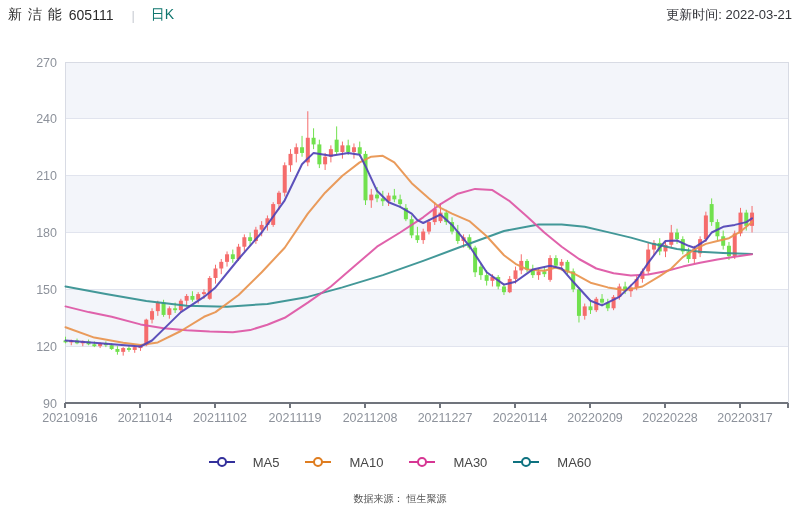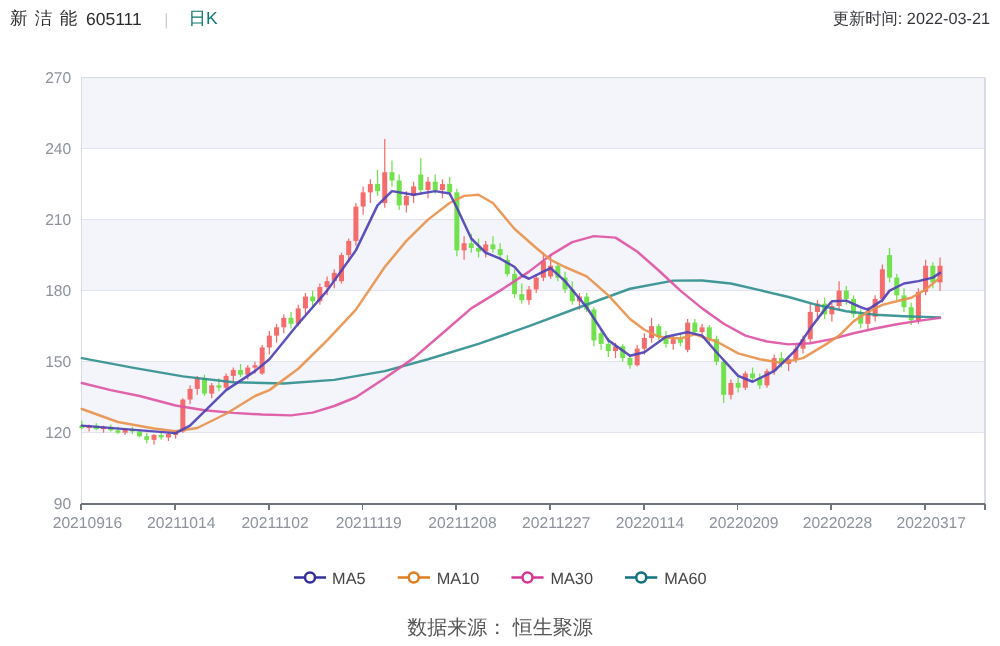--- a/index.html
+++ b/index.html
@@ -8,24 +8,24 @@
   .hdr{position:absolute;top:6px;left:0;width:100%;height:24px;}
   .hdr-left{position:absolute;left:8px;top:0;font-size:14px;color:#2b2b2b;display:flex;align-items:center;}
   .stock-name{letter-spacing:1px;}
   .stock-code{margin-left:6px;text-align:center;}
   .hdr-sep{color:#c9ccd3;margin:0 16px 0 18px;font-size:13px;}
   .period{color:#0f766e;}
   .hdr-right{position:absolute;right:8px;top:0;font-size:13px;color:#33343a;}
   #kchart{position:absolute;top:40px;left:0;}
   .legend{position:absolute;top:452px;left:0;width:100%;display:flex;justify-content:center;
           align-items:center;gap:26px;height:20px;}
-  .legend-item{display:flex;align-items:center;gap:5px;cursor:pointer;}
+  .legend-item{display:flex;align-items:center;gap:18px;cursor:pointer;}
   .lg-label{font-size:13px;color:#464646;}
   .footer{position:absolute;top:492px;left:0;width:100%;text-align:center;
-          font-size:16px;color:#555;}
+          font-size:10px;color:#555;}
 </style>
 </head>
 <body>
 
 <div id="app">
   <div class="hdr">
     <div class="hdr-left">
       <span class="stock-name">新 洁 能</span>
       <span class="stock-code">605111</span>
       <span class="hdr-sep">|</span>

